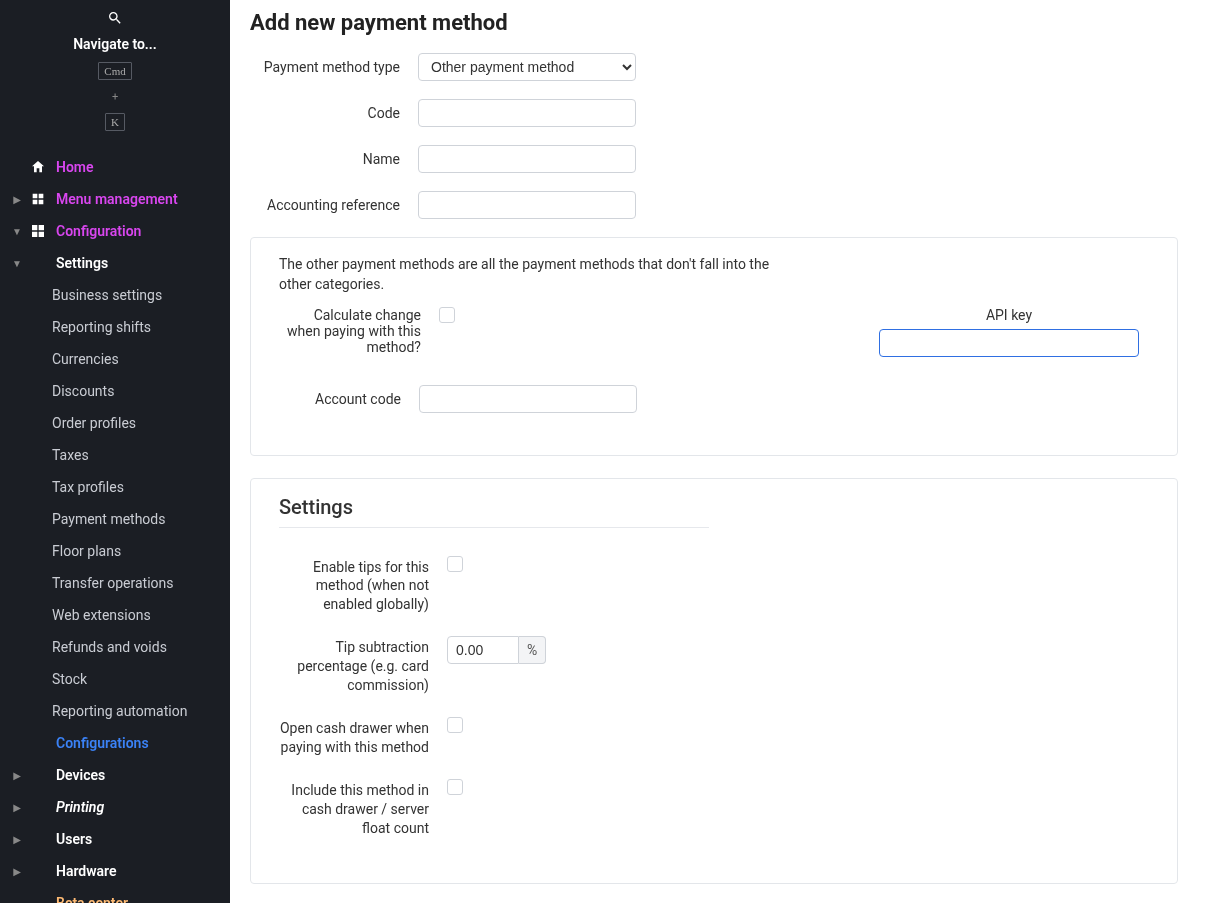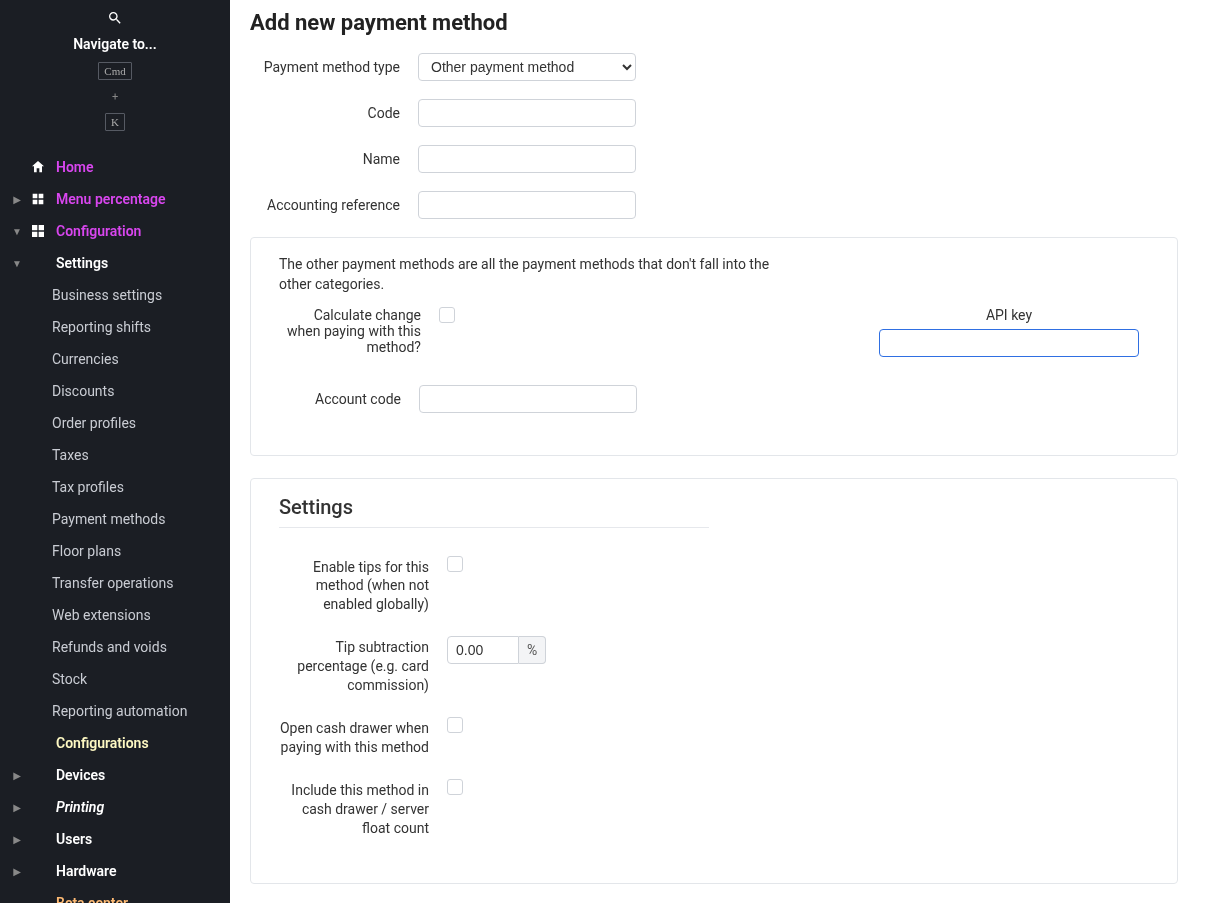--- a/index.html
+++ b/index.html
@@ -194,21 +194,21 @@
         </span>
         <span class="label">Home</span>
       </li>
       <li class="level1">
         <span class="caret">▶</span>
         <span class="nav-icon">
           <svg viewBox="0 0 24 24">
             <path d="M4 4h7v7H4zM13 4h7v7h-7zM4 13h7v7H4zM13 13h7v7h-7z"></path>
           </svg>
         </span>
-        <span class="label">Menu percentage</span>
+        <span class="label">Menu management</span>
       </li>
       <li class="level1">
         <span class="caret">▼</span>
         <span class="nav-icon">
           <svg viewBox="0 0 24 24">
             <path d="M3 3h8v8H3zM13 3h8v8h-8zM3 13h8v8H3zM13 13h8v8h-8z"></path>
           </svg>
         </span>
         <span class="label">Configuration</span>
       </li>
@@ -255,21 +255,21 @@
       </li>
       <li class="level3">
         <span class="label">Stock</span>
       </li>
       <li class="level3">
         <span class="label">Reporting automation</span>
       </li>
       <li class="level2 current" style="padding-left: 14px;">
         <span class="caret"></span>
         <span style="width: 16px;"></span>
-        <span class="label" style="font-weight: 600; color: #fef9c3;">Configurations</span>
+        <span class="label" style="font-weight: 600; color: #3b82f6;">Configurations</span>
       </li>
       <li class="level2" style="padding-left: 14px;">
         <span class="caret">▶</span>
         <span style="width: 16px;"></span>
         <span class="label" style="font-weight: 600; color: rgb(255, 255, 255);">Devices</span>
       </li>
       <li class="level2" style="padding-left: 14px;">
         <span class="caret">▶</span>
         <span style="width: 16px;"></span>
         <span class="label" style="font-weight: 600; color: rgb(255, 255, 255); font-style: italic;">Printing</span>

